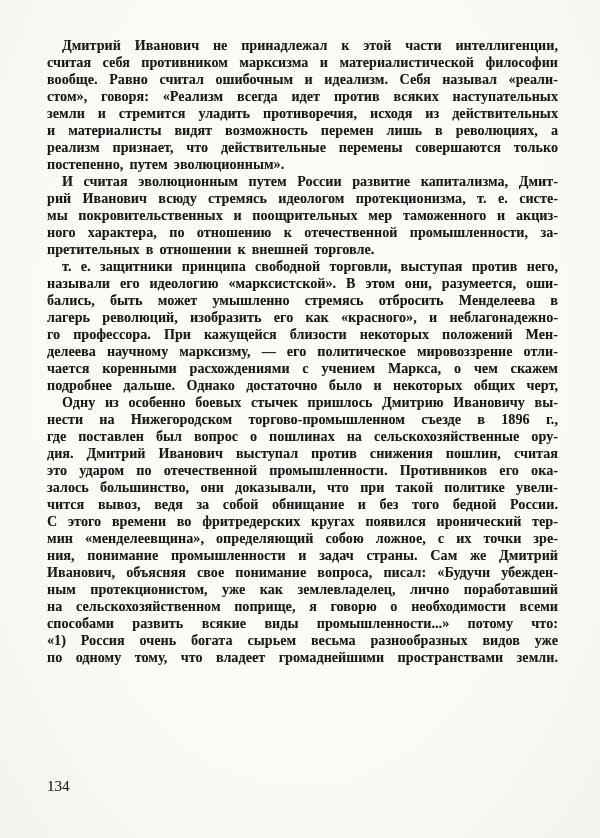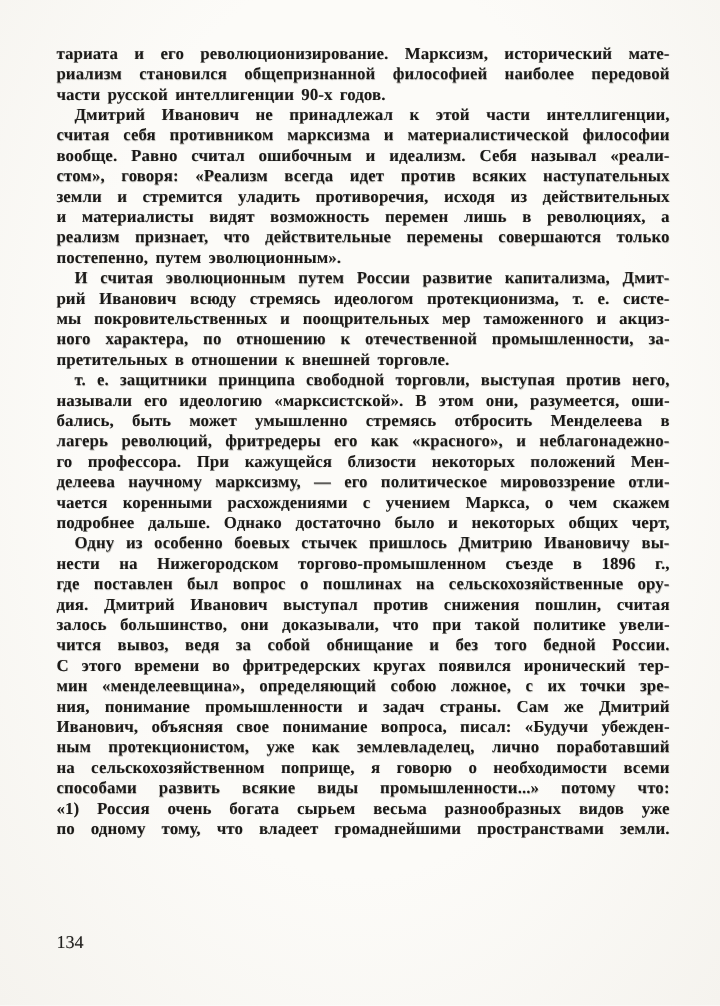--- a/index.html
+++ b/index.html
@@ -47,25 +47,20 @@
     font-size: 15px;
     line-height: 18px;
     font-weight: 400;
     text-shadow: 0.3px 0.3px 0.6px rgba(25,22,18,0.35);
   }
 </style>
 </head>
 <body>
 
 <div class="page-text">
-    <div class="para">
-      <div class="line">тариата и его революционизирование. Марксизм, исторический мате-</div>
-      <div class="line">риализм становился общепризнанной философией наиболее передовой</div>
-      <div class="line last">части русской интеллигенции 90-х годов.</div>
-    </div>
     <div class="para indent">
       <div class="line">Дмитрий Иванович не принадлежал к этой части интеллигенции,</div>
       <div class="line">считая себя противником марксизма и материалистической философии</div>
       <div class="line">вообще. Равно считал ошибочным и идеализм. Себя называл «реали-</div>
       <div class="line">стом», говоря: «Реализм всегда идет против всяких наступательных</div>
       <div class="line">земли и стремится уладить противоречия, исходя из действительных</div>
       <div class="line">и материалисты видят возможность перемен лишь в революциях, а</div>
       <div class="line">реализм признает, что действительные перемены совершаются только</div>
       <div class="line last">постепенно, путем эволюционным».</div>
     </div>
@@ -73,31 +68,32 @@
       <div class="line">И считая эволюционным путем России развитие капитализма, Дмит-</div>
       <div class="line">рий Иванович всюду стремясь идеологом протекционизма, т. е. систе-</div>
       <div class="line">мы покровительственных и поощрительных мер таможенного и акциз-</div>
       <div class="line">ного характера, по отношению к отечественной промышленности, за-</div>
       <div class="line last">претительных в отношении к внешней торговле.</div>
     </div>
     <div class="para indent">
       <div class="line">т. е. защитники принципа свободной торговли, выступая против него,</div>
       <div class="line">называли его идеологию «марксистской». В этом они, разумеется, оши-</div>
       <div class="line">бались, быть может умышленно стремясь отбросить Менделеева в</div>
-      <div class="line">лагерь революций, фритредеры его как «красного», и неблагонадежно-</div>
+      <div class="line">лагерь революций, изобразить его как «красного», и неблагонадежно-</div>
       <div class="line">го профессора. При кажущейся близости некоторых положений Мен-</div>
       <div class="line">делеева научному марксизму, — его политическое мировоззрение отли-</div>
       <div class="line">чается коренными расхождениями с учением Маркса, о чем скажем</div>
       <div class="line">подробнее дальше. Однако достаточно было и некоторых общих черт,</div>
     </div>
     <div class="para indent">
       <div class="line">Одну из особенно боевых стычек пришлось Дмитрию Ивановичу вы-</div>
       <div class="line">нести на Нижегородском торгово-промышленном съезде в 1896 г.,</div>
       <div class="line">где поставлен был вопрос о пошлинах на сельскохозяйственные ору-</div>
       <div class="line">дия. Дмитрий Иванович выступал против снижения пошлин, считая</div>
+      <div class="line">это ударом по отечественной промышленности. Противников его ока-</div>
       <div class="line">залось большинство, они доказывали, что при такой политике увели-</div>
       <div class="line">чится вывоз, ведя за собой обнищание и без того бедной России.</div>
       <div class="line">С этого времени во фритредерских кругах появился иронический тер-</div>
       <div class="line">мин «менделеевщина», определяющий собою ложное, с их точки зре-</div>
       <div class="line">ния, понимание промышленности и задач страны. Сам же Дмитрий</div>
       <div class="line">Иванович, объясняя свое понимание вопроса, писал: «Будучи убежден-</div>
       <div class="line">ным протекционистом, уже как землевладелец, лично поработавший</div>
       <div class="line">на сельскохозяйственном поприще, я говорю о необходимости всеми</div>
       <div class="line">способами развить всякие виды промышленности...» потому что:</div>
       <div class="line">«1) Россия очень богата сырьем весьма разнообразных видов уже</div>

